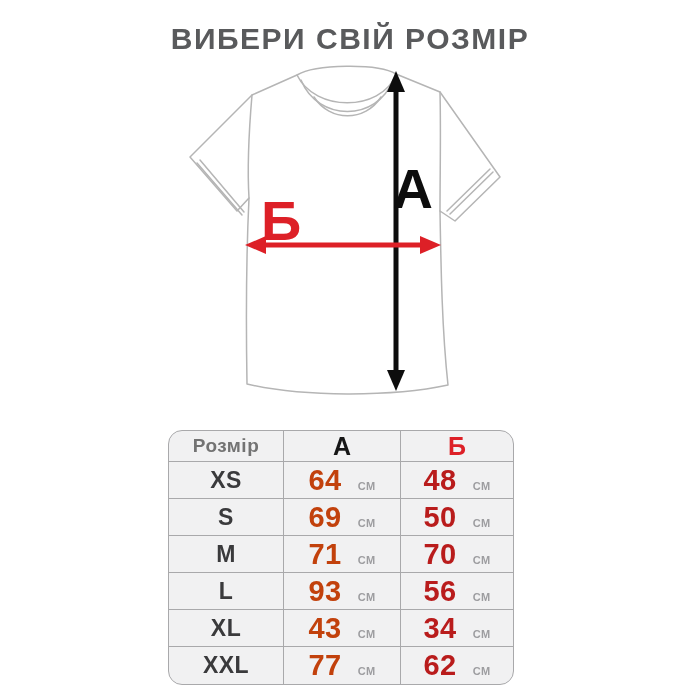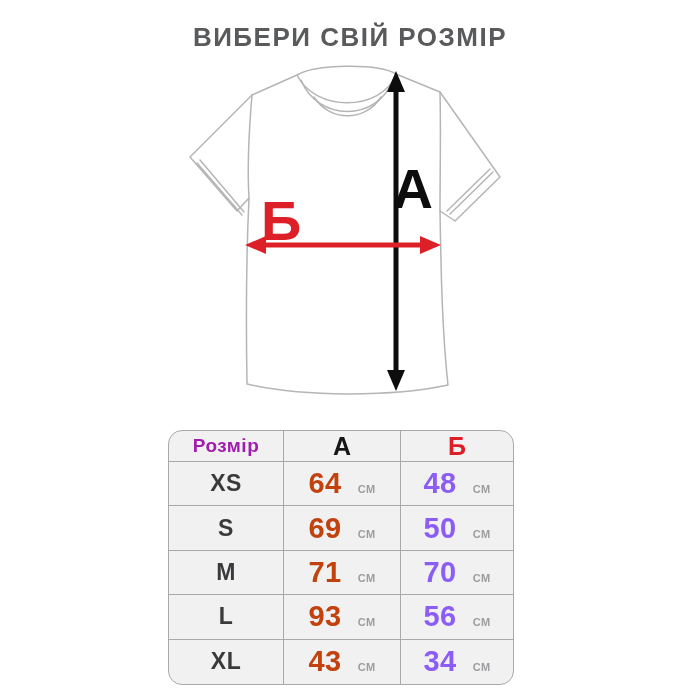--- a/index.html
+++ b/index.html
@@ -4,21 +4,21 @@
 <style>
   html, body { margin:0; padding:0; background:#ffffff; }
   body {
     width:700px; height:700px; position:relative; overflow:hidden;
     font-family:"Liberation Sans", sans-serif;
   }
   .page { position:absolute; inset:0; }
 
   .title {
     position:absolute; top:22px; left:0; width:700px; margin:0;
-    text-align:center; font-size:26px; font-weight:800;
+    text-align:center; font-size:30px; font-weight:800;
     letter-spacing:1.5px; color:#595a5c;
   }
 
   svg.shirt { position:absolute; left:0; top:0; width:700px; height:424px; display:block; }
   svg.shirt text { font-family:"Liberation Sans", sans-serif; font-weight:800; }
   .lbl-a { font-size:56px; fill:#0d0d0d; }
   .lbl-b { font-size:56px; fill:#dd2027; }
 
   table.size-table {
     position:absolute; left:168px; top:430px; width:344px; height:255px;
@@ -31,28 +31,28 @@
     box-sizing:border-box;
   }
   .size-table th:last-child, .size-table td:last-child { border-right:none; }
   .size-table tbody tr:last-child td { border-bottom:none; }
   .size-table thead tr { height:31px; }
   .size-table tbody tr { height:37px; }
   .size-table col.c1 { width:115px; }
   .size-table col.c2 { width:117px; }
   .size-table col.c3 { width:112px; }
 
-  th.h-size { color:#a21caf; font-size:19px; font-weight:700; letter-spacing:0.5px; }
+  th.h-size { color:#737373; font-size:19px; font-weight:700; letter-spacing:0.5px; }
   th.h-a { color:#161616; font-size:25px; font-weight:800; }
   th.h-b { color:#dd2027; font-size:25px; font-weight:800; }
 
   td.size-cell { color:#3a3a3c; font-size:23px; font-weight:700; letter-spacing:0.5px;margin-top:48px; }
   td.val-cell .num { font-size:29px; font-weight:800; letter-spacing:0.5px; }
   td.val-a .num { color:#c2410c; }
-  td.val-b .num { color:#8b5cf6; }
+  td.val-b .num { color:#b91c1c; }
   td.val-cell .unit {
     font-size:11px; font-weight:700; color:#9d9da0;
     text-transform:uppercase; margin-left:16px; letter-spacing:0.5px;
   }
 </style>
 </head>
 <body>
 
 <div class="page">
 
@@ -136,16 +136,21 @@
         <tr>
           <td class="size-cell">L</td>
           <td class="val-cell val-a"><span class="num">93</span><span class="unit">см</span></td>
           <td class="val-cell val-b"><span class="num">56</span><span class="unit">см</span></td>
         </tr>
         <tr>
           <td class="size-cell">XL</td>
           <td class="val-cell val-a"><span class="num">43</span><span class="unit">см</span></td>
           <td class="val-cell val-b"><span class="num">34</span><span class="unit">см</span></td>
         </tr>
+        <tr>
+          <td class="size-cell">XXL</td>
+          <td class="val-cell val-a"><span class="num">77</span><span class="unit">см</span></td>
+          <td class="val-cell val-b"><span class="num">62</span><span class="unit">см</span></td>
+        </tr>
       </tbody>
   </table>
 
 </div>
 
 </body></html>

